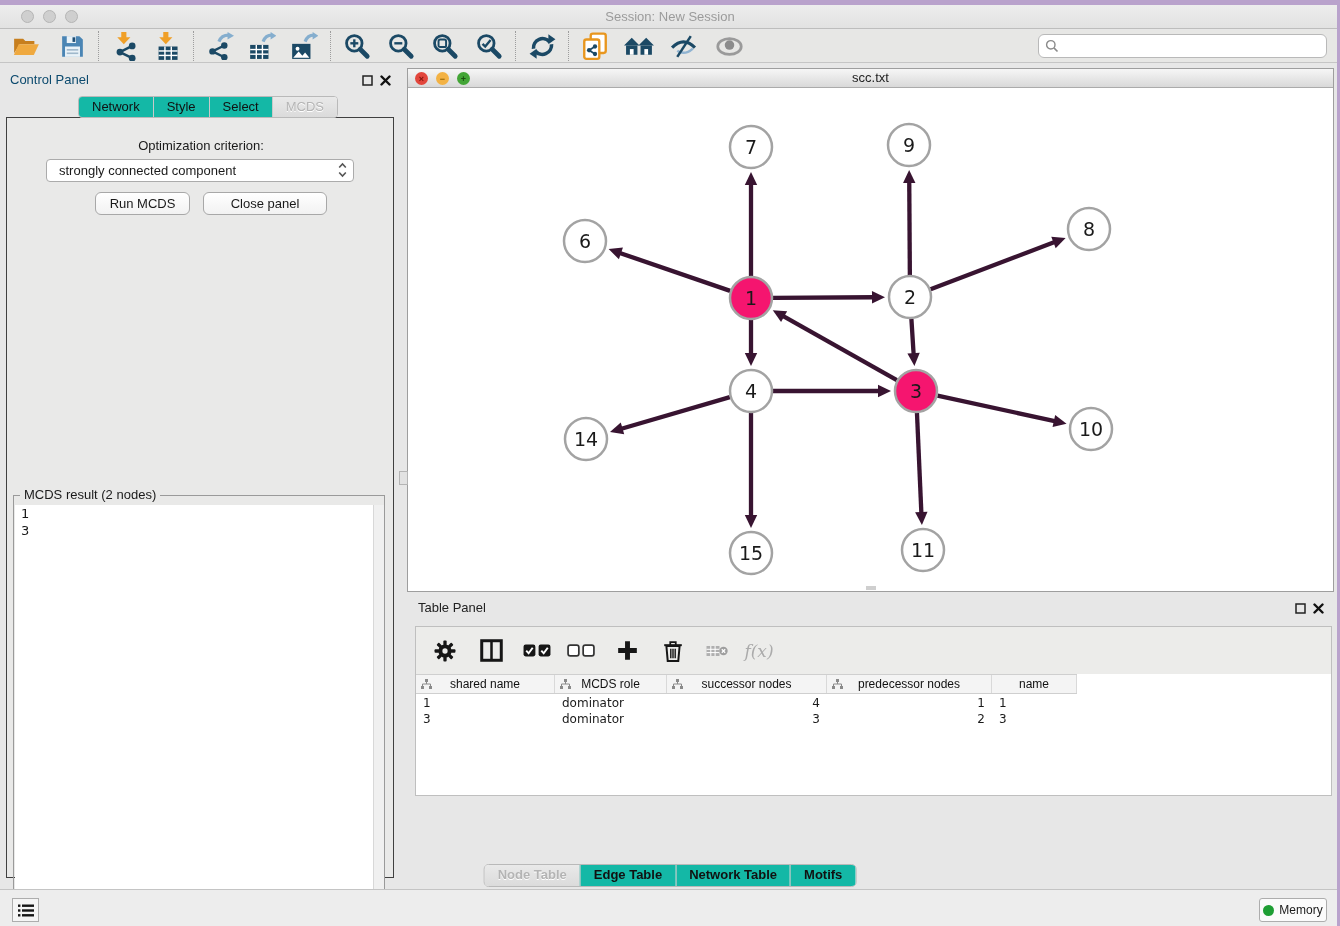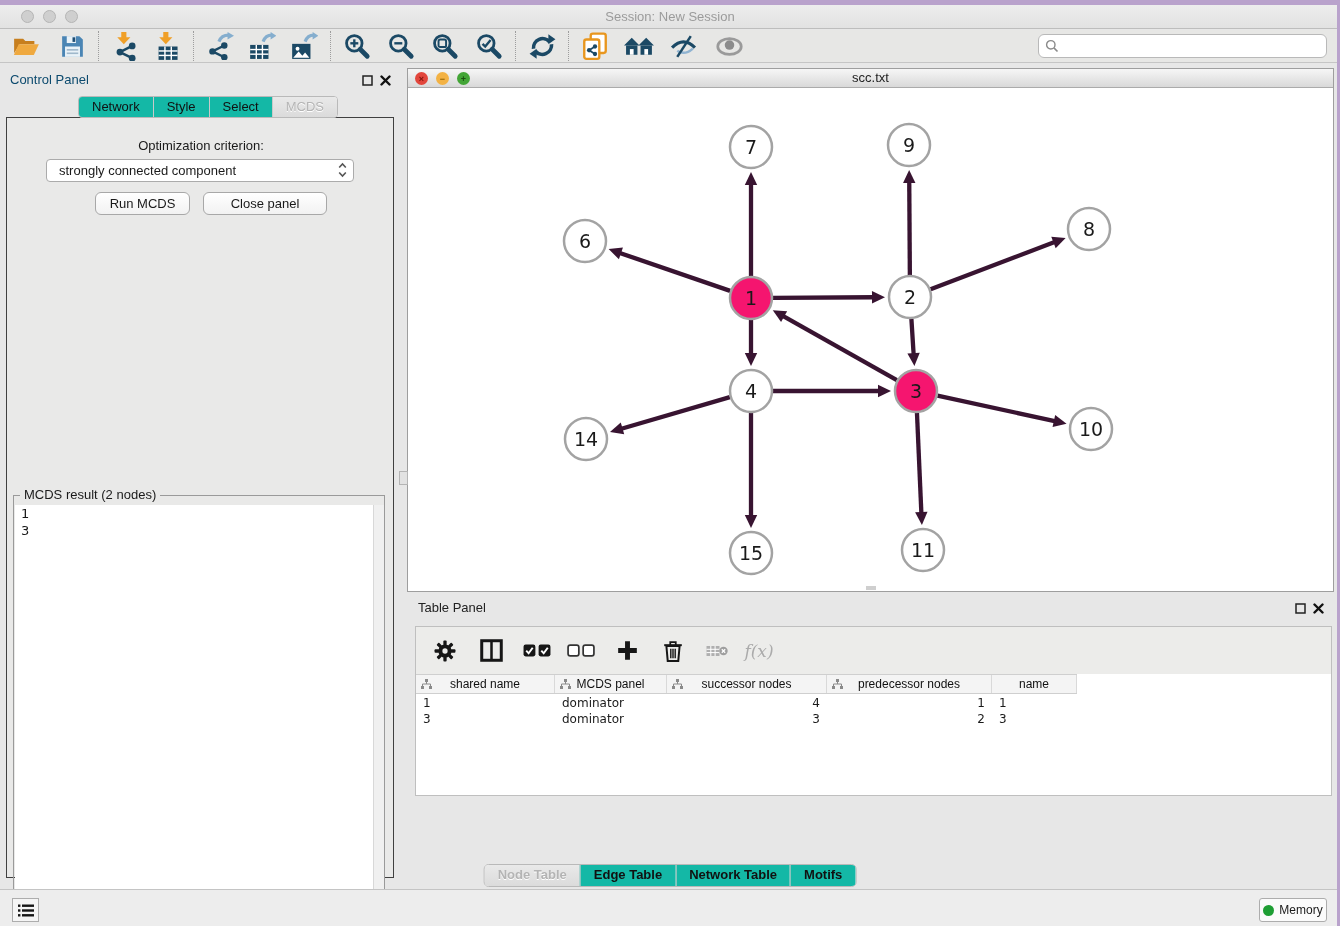--- a/index.html
+++ b/index.html
@@ -466,21 +466,21 @@
       </div>
       <div class="th" style="width: 112px;">
         <span class="tree"><svg width="11" height="11" viewBox="0 0 11 11">
             <g fill="#8A8A8A">
               <rect x="4" y="0" width="3" height="3"></rect>
               <rect x="0" y="7" width="3" height="3"></rect>
               <rect x="8" y="7" width="3" height="3"></rect>
             </g>
             <path d="M5.5 3v2M1.5 7V5h8v2" stroke="#8A8A8A" fill="none"></path>
           </svg></span>
-        <span>MCDS panel</span>
+        <span>MCDS role</span>
       </div>
       <div class="th" style="width: 160px; text-align: right;">
         <span class="tree"><svg width="11" height="11" viewBox="0 0 11 11">
             <g fill="#8A8A8A">
               <rect x="4" y="0" width="3" height="3"></rect>
               <rect x="0" y="7" width="3" height="3"></rect>
               <rect x="8" y="7" width="3" height="3"></rect>
             </g>
             <path d="M5.5 3v2M1.5 7V5h8v2" stroke="#8A8A8A" fill="none"></path>
           </svg></span>

